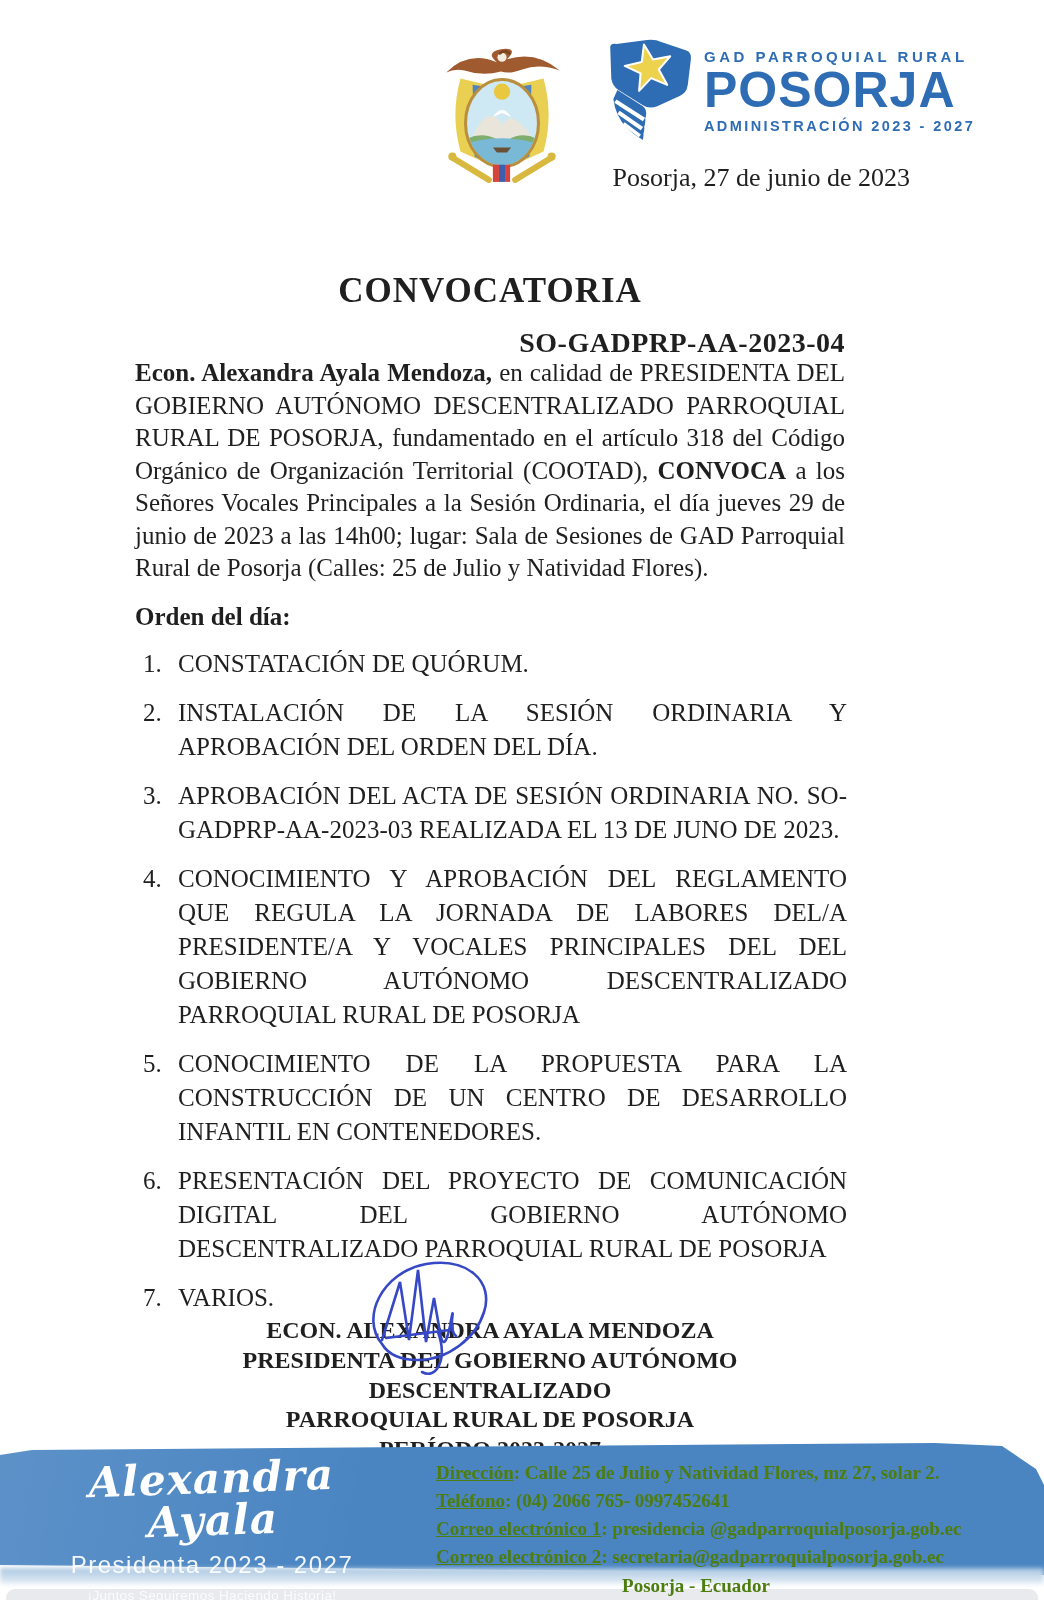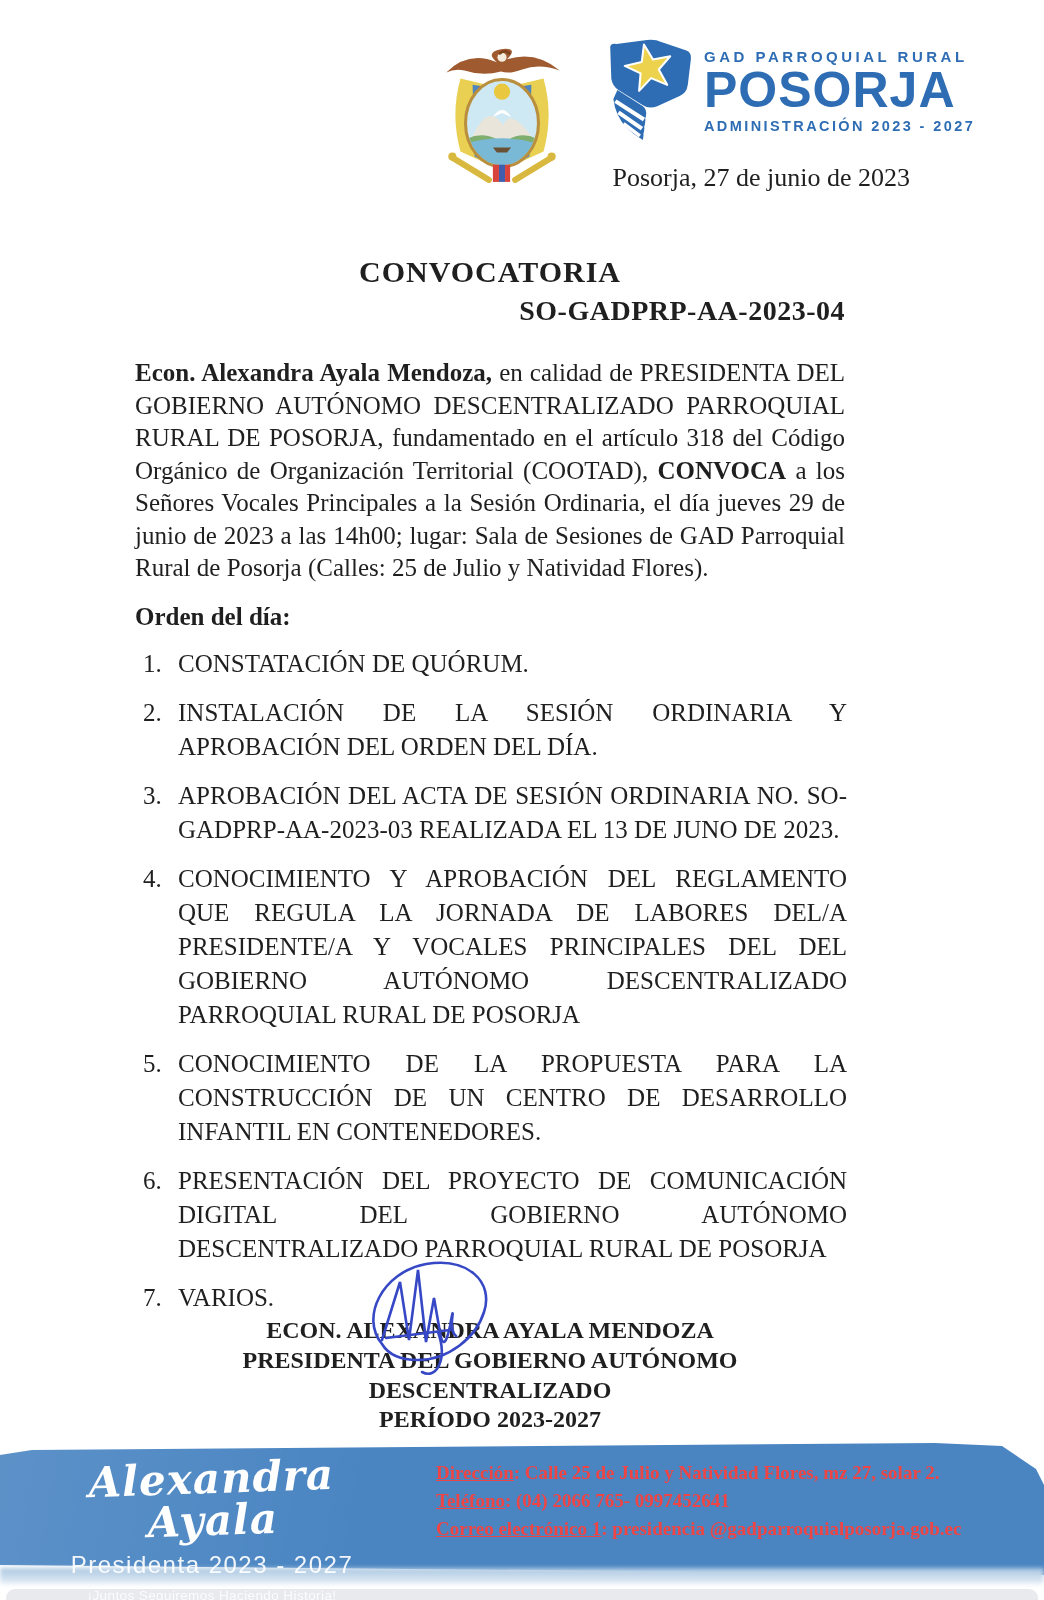--- a/index.html
+++ b/index.html
@@ -13,21 +13,21 @@
   .logo{position:absolute;left:596px;top:36px;display:flex;align-items:flex-start;justify-content:center;}
   .logo-shield{width:102px;height:116px;flex:0 0 auto;}
   .logo-text{margin-left:6px;padding-top:12px;font-family:"Liberation Sans", sans-serif;color:#2e6db4;}
   .logo-top{font-weight:bold;font-size:15px;letter-spacing:3.5px;white-space:nowrap;}
   .logo-name{font-weight:bold;font-size:50px;line-height:1.02;letter-spacing:1px;white-space:nowrap;}
   .logo-bottom{font-weight:bold;font-size:14.5px;letter-spacing:2.4px;white-space:nowrap;margin-top:2px;}
   .date-line{position:absolute;top:163px;right:134px;font-size:26px;}
 
   
   .title-block{position:absolute;top:255px;left:135px;width:710px;text-align:center;}
-  .title-main{font-size:30px;font-weight:bold;letter-spacing:1px;margin:0;}
+  .title-main{font-size:35px;font-weight:bold;letter-spacing:1px;margin:16px;}
   .title-code{font-size:28px;font-weight:bold;margin:6px 0 0 0;letter-spacing:.5px;text-align:right;}
 
   
   .body-par{
     position:absolute;top:357px;left:135px;width:710px;
     font-size:25px;line-height:1.3;text-align:justify;margin:0;
   }
   .b{font-weight:bold;}
 
   
@@ -63,21 +63,21 @@
   }
   .banner-subtitle{
     font-family:"Liberation Sans", sans-serif;font-size:24px;letter-spacing:1.5px;
     color:rgba(255,255,255,.92);margin-top:9px;
   }
   .banner-tagline{
     font-family:"Liberation Sans", sans-serif;font-size:13.5px;letter-spacing:.4px;
     color:rgba(255,255,255,.85);margin-top:9px;
   }
   .banner-right{
-    position:absolute;left:436px;top:1459px;width:560px;color:#ef4444;z-index:2;
+    position:absolute;left:436px;top:1459px;width:560px;color:#4d7c0f;z-index:2;
     font-size:19px;font-weight:bold;line-height:1.47;
   }
   .contact-line{white-space:nowrap;}
   .contact-label{text-decoration:underline;}
   .banner-location{text-align:center;width:520px;margin-top:1px;}
 
   .banner-shadow{
     position:absolute;left:0;top:1568px;width:1044px;height:16px;
     background:linear-gradient(#a9c6e0,#e7eff7);filter:blur(2px);
   }
@@ -177,32 +177,35 @@
       <path d="M30,96 C8,70 30,24 74,16 C116,9 142,34 132,64 C124,90 96,112 66,112 C48,112 36,106 30,96 Z"></path>
       <path d="M30,92 L48,34 L57,92 L66,22 L74,94 L82,50 L89,90"></path>
       <path d="M89,90 Q93,102 98,78 Q102,56 100,72 Q99,84 104,88"></path>
       <path d="M34,90 L98,82"></path>
       <path d="M86,84 C96,112 84,132 70,124"></path>
     </g>
   </svg>
   <div class="sig-block">
     <div>ECON. ALEXANDRA AYALA MENDOZA</div>
     <div>PRESIDENTA DEL GOBIERNO AUTÓNOMO DESCENTRALIZADO</div>
+    <div>PARROQUIAL RURAL DE POSORJA</div>
     <div>PERÍODO 2023-2027</div>
   </div>
 
   <div class="banner"></div>
   <div class="banner-left">
     <div class="script-name">Alexandra Ayala</div>
     <div class="banner-subtitle">Presidenta 2023 - 2027</div>
     <div class="banner-tagline">¡Juntos Seguiremos Haciendo Historia!</div>
   </div>
   <div class="banner-right">
     <div>
         <div class="contact-line"><span class="contact-label">Dirección</span><span>: Calle 25 de Julio y Natividad Flores, mz 27, solar 2.</span></div>
         <div class="contact-line"><span class="contact-label">Teléfono</span><span>: (04) 2066 765- 0997452641</span></div>
         <div class="contact-line"><span class="contact-label">Correo electrónico 1</span><span>: presidencia @gadparroquialposorja.gob.ec</span></div>
+        <div class="contact-line"><span class="contact-label">Correo electrónico 2</span><span>: secretaria@gadparroquialposorja.gob.ec</span></div>
       </div>
+    <div class="banner-location">Posorja - Ecuador</div>
   </div>
   <div class="banner-shadow"></div>
   <div class="bottom-bar"></div>
 
 </div>
 
 </body></html>

